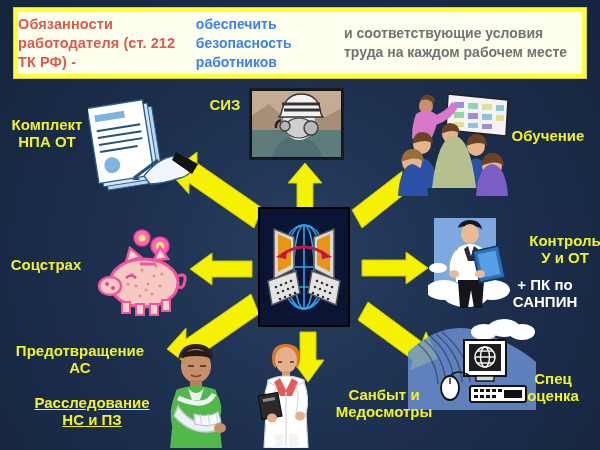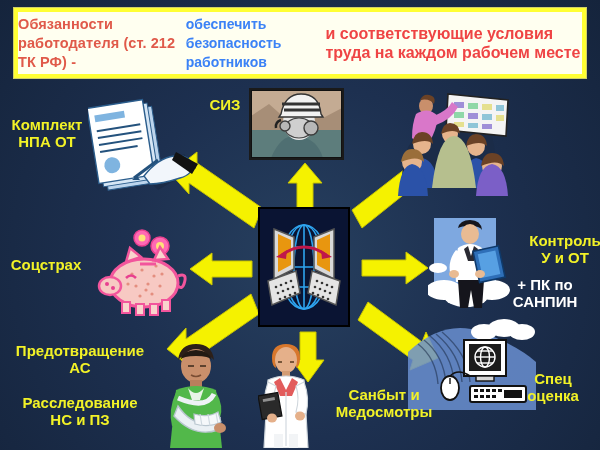--- a/index.html
+++ b/index.html
@@ -17,21 +17,21 @@
   .header-box{
     position:absolute;left:14px;top:8px;width:572px;height:70px;
     background:#fffff0;
     border:4px solid #ffff33;
     box-sizing:border-box;
     display:flex;flex-direction:row;align-items:center;justify-content:center;
     box-shadow:0 0 0 1px #cfcf66;
   }
   .hdr-l1{color:#e05a4a;font-weight:bold;font-size:14.5px;line-height:19px;letter-spacing:.1px;}
   .hdr-l2{color:#3b82f6;font-weight:bold;font-size:14px;line-height:19px;}
-  .hdr-l3{color:#ef4444;font-weight:bold;font-size:16px;line-height:19px;}
+  .hdr-l3{color:#737373;font-weight:bold;font-size:14px;line-height:19px;}
 
   
   .lbl{position:absolute;font-weight:bold;line-height:17px;text-align:center;
        white-space:pre-line;}
   .y{color:#f2f227;}
   .w{color:#ffffff;}
   .lbl.sz{font-size:15px;}
 
   
   .arrow{position:absolute;}
@@ -477,26 +477,27 @@
   <div class="lbl y sz" style="left:196px;top:96px;width:58px;">СИЗ</div>
 
   <div class="lbl y sz" style="left:4px;top:116px;width:86px;">Комплект
 НПА  ОТ</div>
 
   <div class="lbl y sz" style="left:4px;top:256px;width:84px;">Соцстрах</div>
 
   <div class="lbl y sz" style="left:2px;top:342px;width:156px;">Предотвращение
 АС</div>
 
-  <div class="lbl y sz" style="left:2px;top:394px;width:156px;">Расследование
+  <div class="lbl y sz" style="left:14px;top:394px;width:156px;text-decoration:underline;">Расследование
 НС и ПЗ</div>
 
   <div class="lbl y sz" style="left:314px;top:386px;width:140px;">Санбыт и
 Медосмотры</div>
 
+  <div class="lbl y sz" style="left:496px;top:127px;width:104px;">Обучение</div>
 
   <div class="lbl y sz" style="left:510px;top:232px;width:110px;">Контроль
 У и ОТ</div>
 
   <div class="lbl w sz" style="left:490px;top:276px;width:110px;">+ ПК по
 САНПИН</div>
 
   <div class="lbl y sz" style="left:508px;top:370px;width:90px;">Спец
 оценка</div>
 

